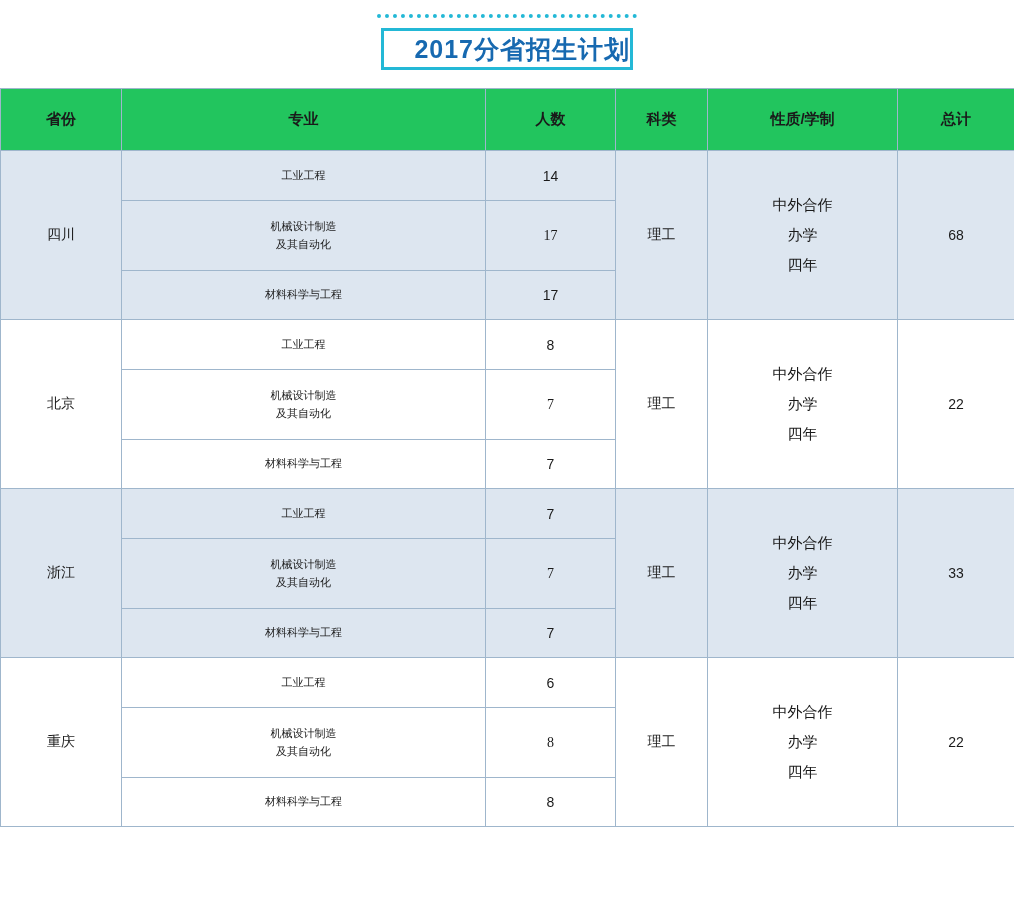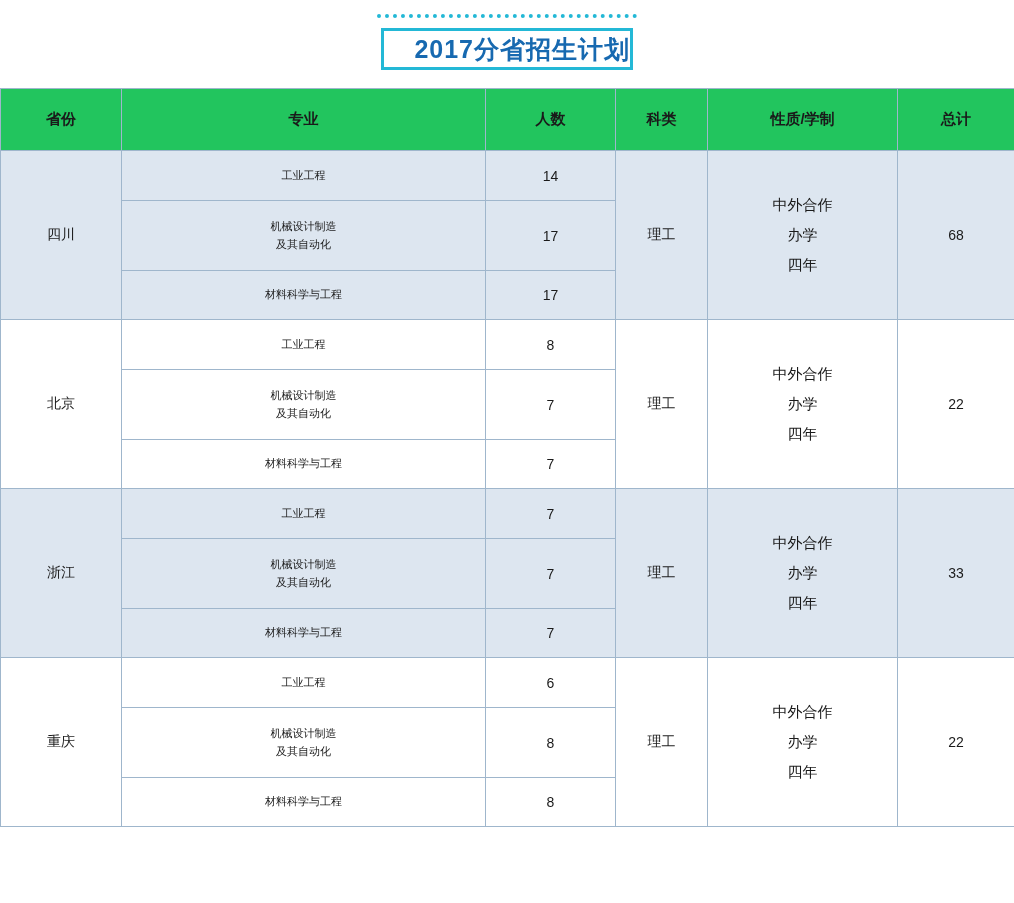--- a/index.html
+++ b/index.html
@@ -106,21 +106,21 @@
     font-size: 15px;
   }
   td.type span {
     display: block;
   }
   td.prov, td.cat, td.total, td.num {
     font-size: 14px;
     margin-top: 24px;
   }
   .row-h1 { height: 50px; }
-  .row-h2 { height: 70px; }
+  .row-h2 { height: 70px; font-family: Liberation Serif, serif; }
   .row-h3 { height: 49px; }
 </style>
 </head>
 <body>
 
 <div class="page">
 
   <div class="title-wrap">
     <div class="dotted-line"></div>
     <div class="title-banner">

